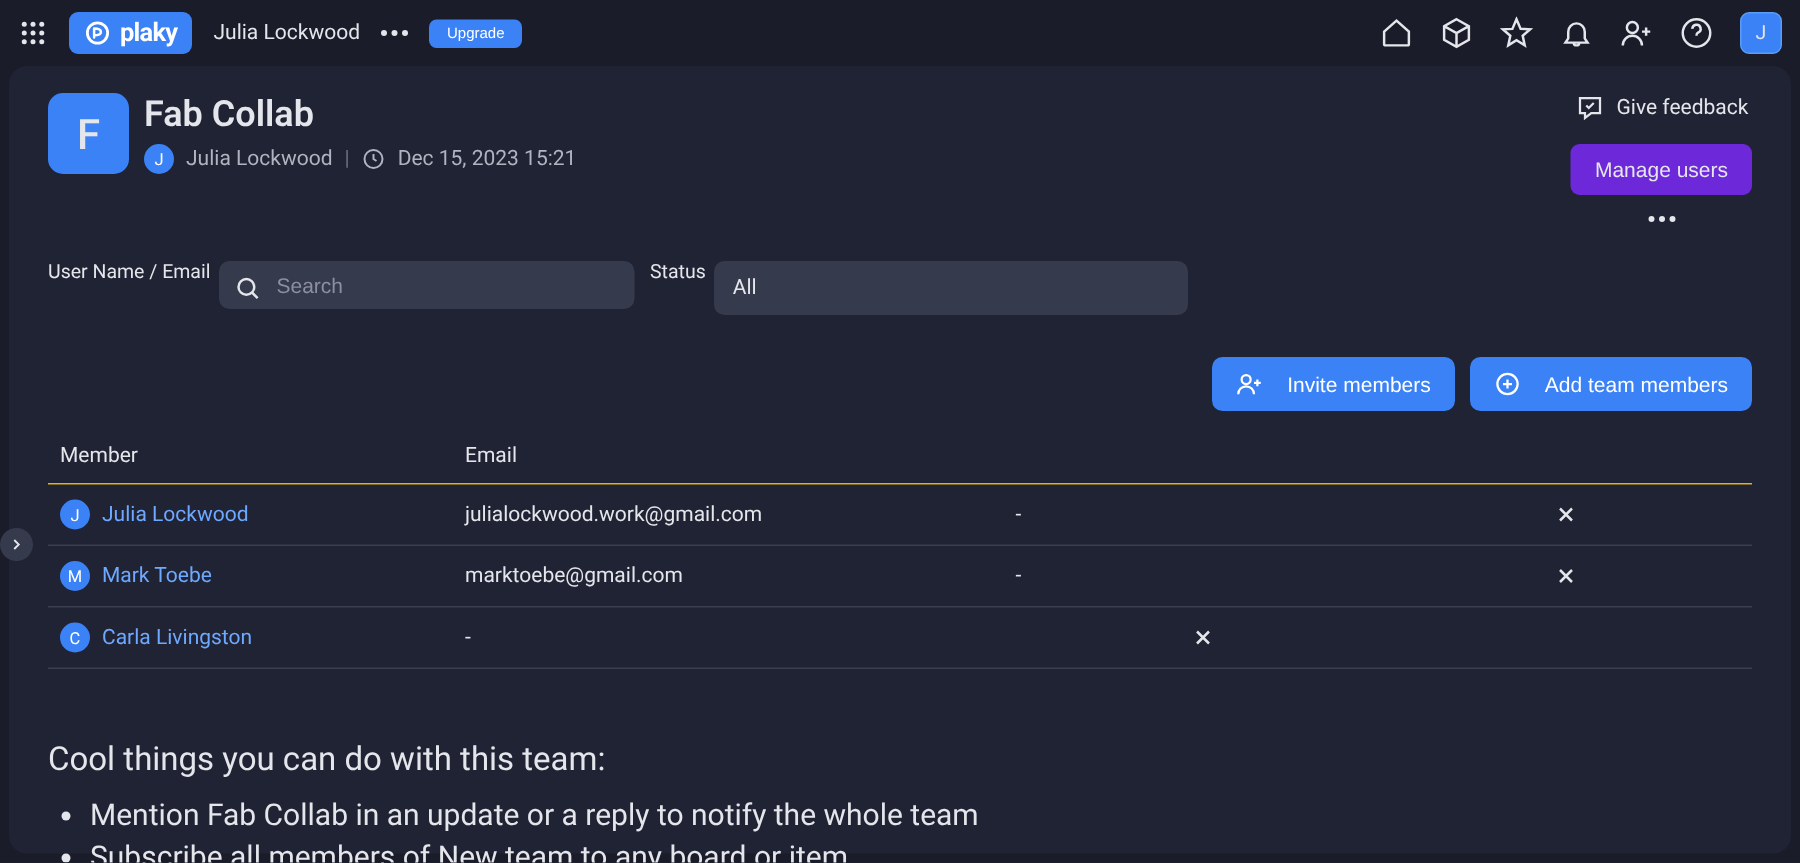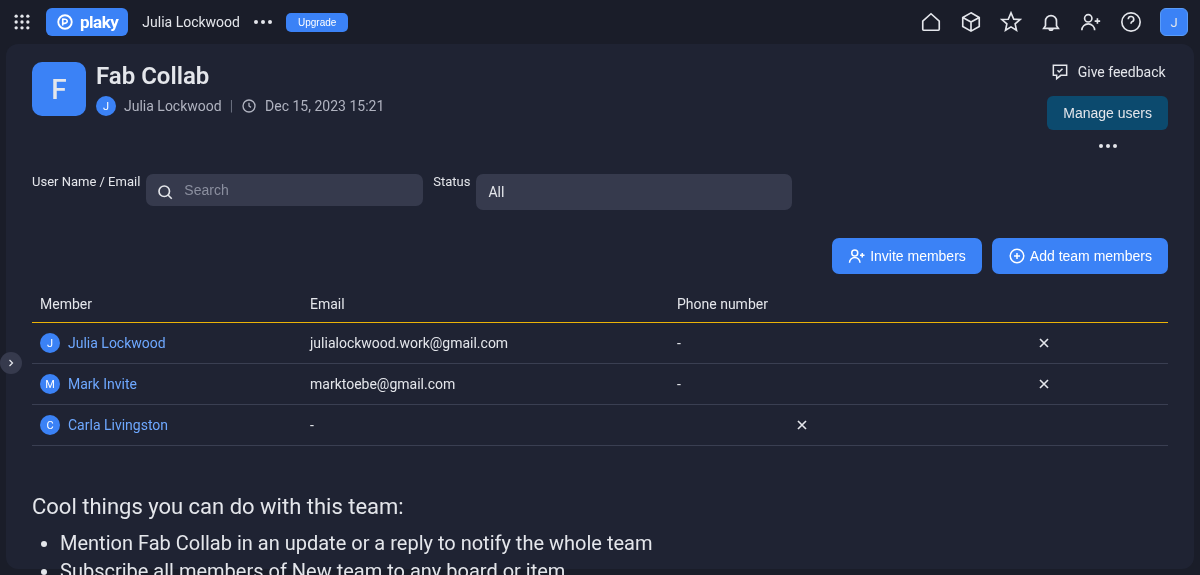--- a/index.html
+++ b/index.html
@@ -62,42 +62,42 @@
 .small-avatar {
   width:20px; height:20px; border-radius:50%; background:#3b82f6;
   display:inline-flex; align-items:center; justify-content:center; font-size:11px; color:white;
 }
 .divider { color:#6b7080; }
 .clock-icon { width:16px; height:16px; stroke:#b0b3c0; fill:none; stroke-width:2;}
 .header-actions { margin-left:auto; display:flex; align-items:center; gap:14px;flex-direction:column;}
 .feedback-link { display:flex; align-items:center; gap:8px; cursor:pointer; font-size:14px;}
 .feedback-link svg { width:20px; height:20px; stroke:#e4e6eb; fill:none; stroke-width:1.8;}
 .manage-btn {
-  background:#0c4a6e; border:none; color:#e4e6eb; padding:9px 16px;
+  background:#6d28d9; border:none; color:#e4e6eb; padding:9px 16px;
   border-radius:6px; font-size:14px; cursor:pointer;
 }
 .filters { display:flex; gap:10px; margin-top:26px;}
 .filter-group { display:flex; flex-direction:row; gap:6px;}
 .filter-label { font-size:13px; color:#e4e6eb;}
 .filter-input {
   width:277px; height:32px; background:#363a4d; border:none; border-radius:7px;
   padding:0 12px 0 38px; color:#e4e6eb; font-size:14px;
 }
 .filter-input::placeholder { color:#8b8f9f; }
 .search-wrap { position:relative; }
 .search-wrap svg { position:absolute; left:10px; top:9px; width:18px; height:18px; stroke:#e4e6eb; fill:none; stroke-width:2.2;}
 .status-select {
   width:316px; height:36px; background:#363a4d; border:none; border-radius:7px;
   padding:12px 12px; color:#e4e6eb; font-size:14px; display:flex; align-items:center; cursor:pointer;
 }
 .action-row { display:flex; justify-content:flex-end; gap:10px; margin-top:28px;}
 .pill-btn {
   background:#3b82f6; color:white; border:none; padding:9px 16px;
   border-radius:7px; font-size:14px; cursor:pointer;
-  display:flex; align-items:center; gap:4px;
+  display:flex; align-items:center; gap:16px;
 }
 .pill-btn svg { width:18px; height:18px; stroke:white; fill:none; stroke-width:2;}
 .table { margin-top:12px; }
 .table-header, .table-row {
   display:grid; grid-template-columns: 270px 367px 250px 1fr;
   align-items:center; padding:10px 8px;
 }
 .table-header { font-size:14px; color:#e4e6eb; border-bottom:1px solid #eab308;}
 .table-row { border-bottom:1px solid #3a3f52; font-size:14px;}
 .member-cell { display:flex; align-items:center; gap:8px;}
@@ -246,41 +246,40 @@
           <path d="M12 8 V16 M8 12 H16"></path>
         </svg>
       <span>Add team members</span>
     </button>
   </div>
 
   <div class="table">
     <div class="table-header">
       <span>Member</span>
       <span>Email</span>
-      <span>Phone number</span>
       <span></span>
     </div>
     <div id="table-body">
         <div class="table-row">
     <div class="member-cell">
       <span class="row-avatar">J</span>
       <span class="member-name">Julia Lockwood</span>
     </div>
     <span>julialockwood.work@gmail.com</span>
     <span>-</span>
     <div class="remove-cell">
       <svg viewBox="0 0 24 24">
               <path d="M6 6 L18 18 M18 6 L6 18"></path>
             </svg>
     </div>
         </div>
         <div class="table-row">
     <div class="member-cell">
       <span class="row-avatar">M</span>
-      <span class="member-name">Mark Invite</span>
+      <span class="member-name">Mark Toebe</span>
     </div>
     <span>marktoebe@gmail.com</span>
     <span>-</span>
     <div class="remove-cell">
       <svg viewBox="0 0 24 24">
               <path d="M6 6 L18 18 M18 6 L6 18"></path>
             </svg>
     </div>
         </div>
         <div class="table-row">

